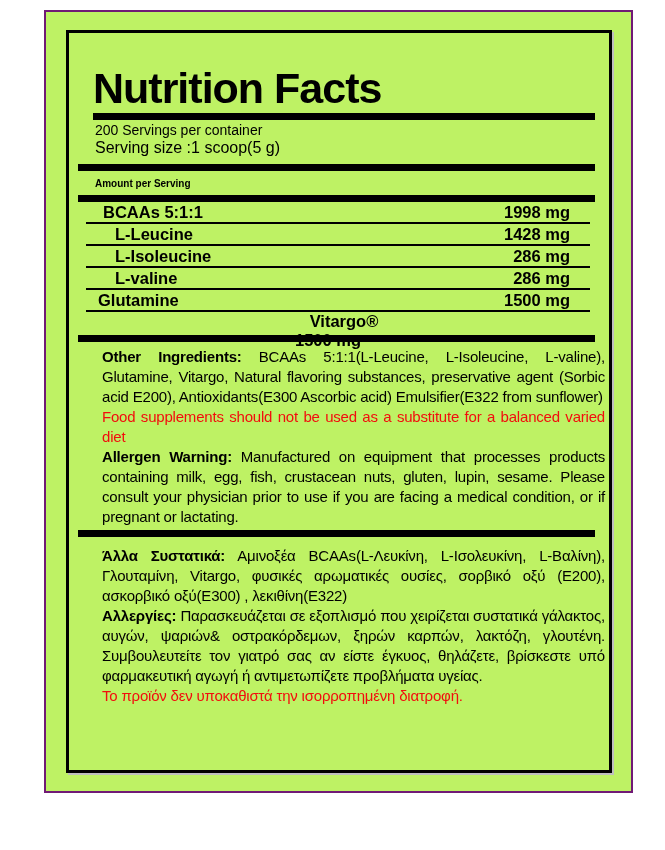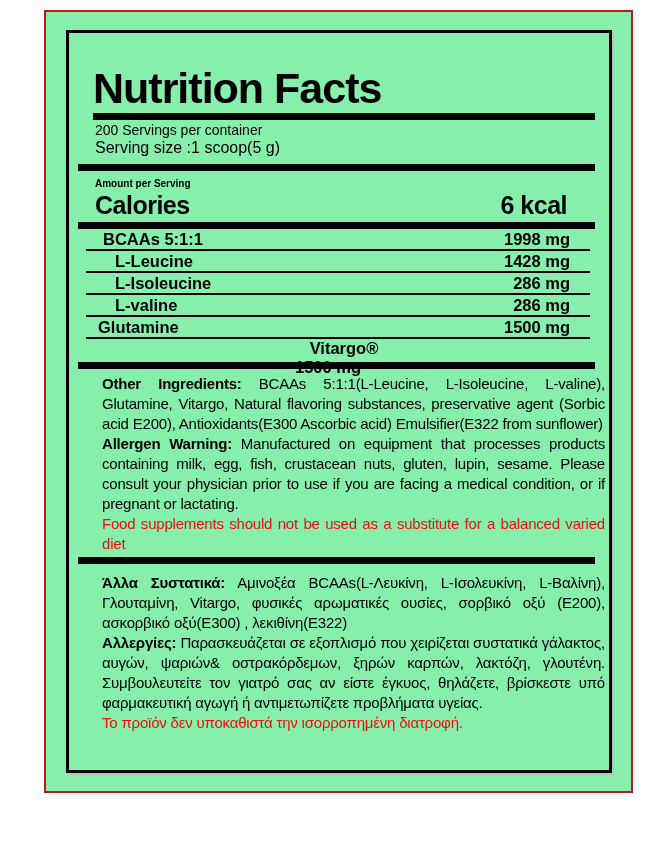--- a/index.html
+++ b/index.html
@@ -14,22 +14,22 @@
     font-family: "Liberation Sans", sans-serif;
     color: #000;
     -webkit-font-smoothing: antialiased;
   }
   .outer-frame {
     position: absolute;
     left: 44px;
     top: 10px;
     width: 585px;
     height: 779px;
-    border: 2px solid #b91c1c;
-    background: #86efac;
+    border: 2px solid #701a75;
+    background: #bef264;
   }
   .inner-frame {
     position: absolute;
     left: 20px;
     top: 18px;
     width: 540px;
     height: 737px;
     border: 3px solid #000000;
     box-shadow: 2px 2px 0 #bfbfbf;
     overflow: hidden;
@@ -116,24 +116,20 @@
     <div class="content">
 
       <div class="nf-title">Nutrition Facts</div>
       <div class="bar title-bar"></div>
 
       <div class="servings-line">200 Servings per container</div>
       <div class="serving-size-line">Serving size :1 scoop(5 g)</div>
       <div class="bar"></div>
 
       <div class="amount-line">Amount per Serving</div>
-      <div class="calories-row">
-        <span>Calories</span>
-        <span>6 kcal</span>
-      </div>
       <div class="bar"></div>
 
       <div class="nutrient-table">
         <div class="nutrient-row ind1">
           <span class="nname">BCAAs 5:1:1</span>
           <span class="namt">1998 mg</span>
         </div>
         <div class="nutrient-row ind2">
           <span class="nname">L-Leucine</span>
           <span class="namt">1428 mg</span>
@@ -152,23 +148,23 @@
         </div>
         <div class="nutrient-row">
           <span class="nname">Vitargo®</span>
           <span class="namt">1500 mg</span>
         </div>
       </div>
       <div class="bar"></div>
 
       <p class="para first"><b>Other Ingredients:</b><span> BCAAs 5:1:1(L-Leucine, L-Isoleucine, L-valine), Glutamine, Vitargo, Natural flavoring substances, preservative agent (Sorbic acid E200), Antioxidants(E300 Ascorbic acid) Emulsifier(E322 from sunflower)</span></p>
 
+      <p class="para red-text">Food supplements should not be used as a substitute for a balanced varied diet</p>
+
       <p class="para"><b>Allergen Warning:</b><span> Manufactured on equipment that processes products containing milk, egg, fish, crustacean nuts, gluten, lupin, sesame. Please consult your physician prior to use if you are facing a medical condition, or if pregnant or lactating.</span></p>
-
-      <p class="para red-text">Food supplements should not be used as a substitute for a balanced varied diet</p>
 
       <div class="bar mid-bar"></div>
 
       <div class="greek-block">
         <p class="para"><b>Άλλα Συστατικά:</b><span> Αμινοξέα BCAAs(L-Λευκίνη, L-Ισολευκίνη, L-Βαλίνη), Γλουταμίνη, Vitargo, φυσικές αρωματικές ουσίες, σορβικό οξύ (E200), ασκορβικό οξύ(E300) , λεκιθίνη(E322)</span></p>
 
         <p class="para"><b>Αλλεργίες:</b><span> Παρασκευάζεται σε εξοπλισμό που χειρίζεται συστατικά γάλακτος, αυγών, ψαριών&amp; οστρακόρδεμων, ξηρών καρπών, λακτόζη, γλουτένη. Συμβουλευτείτε τον γιατρό σας αν είστε έγκυος, θηλάζετε, βρίσκεστε υπό φαρμακευτική αγωγή ή αντιμετωπίζετε προβλήματα υγείας.</span></p>
 
         <p class="para red-text">Το προϊόν δεν υποκαθιστά την ισορροπημένη διατροφή.</p>
       </div>

